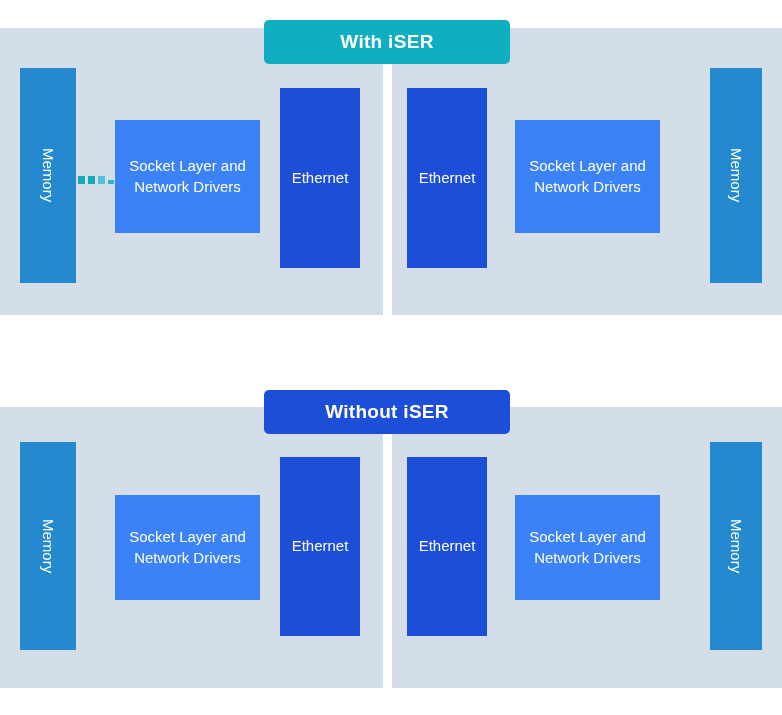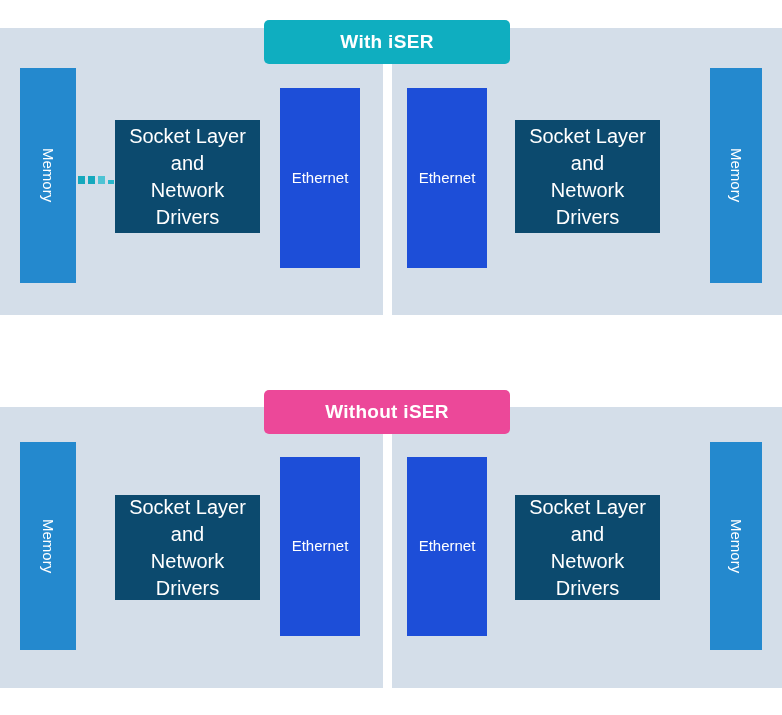--- a/index.html
+++ b/index.html
@@ -51,21 +51,21 @@
     justify-content: center;
     color: #ffffff;
     font-size: 19px;
     font-weight: bold;
     letter-spacing: 0.3px;
     z-index: 6;
     box-sizing: border-box;
     text-align: center;
   }
   .banner.with    { top: 20px;  background: #0faec0; }
-  .banner.without { top: 390px; background: #ec4899; }
+  .banner.without { top: 390px; background: #1d4ed8; }
 
   
   .node {
     position: absolute;
     display: flex;
     align-items: center;
     justify-content: center;
     color: #ffffff;
     text-align: center;
     box-sizing: border-box;
@@ -74,22 +74,22 @@
   .node.memory {
     background: #2489ce;
     font-size: 15px;
   }
   .node.memory .vtext {
     writing-mode: vertical-rl;
     text-orientation: mixed;
     white-space: nowrap;
   }
   .node.socket {
-    background: #0c4a6e;
-    font-size: 20px;
+    background: #3b82f6;
+    font-size: 15px;
     padding: 12px 10px;
   }
   .node.ethernet {
     background: #1d4ed8;
     font-size: 15px;
   }
 
   
   .connector {
     position: absolute;

